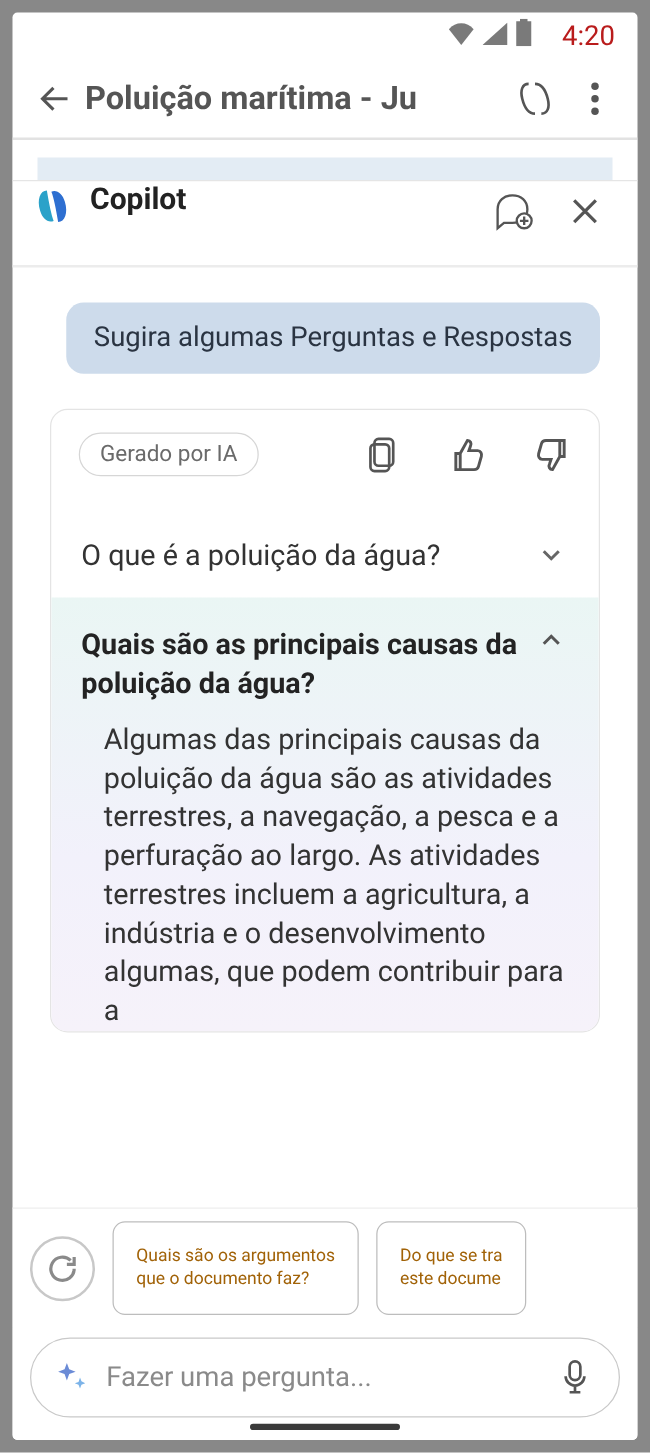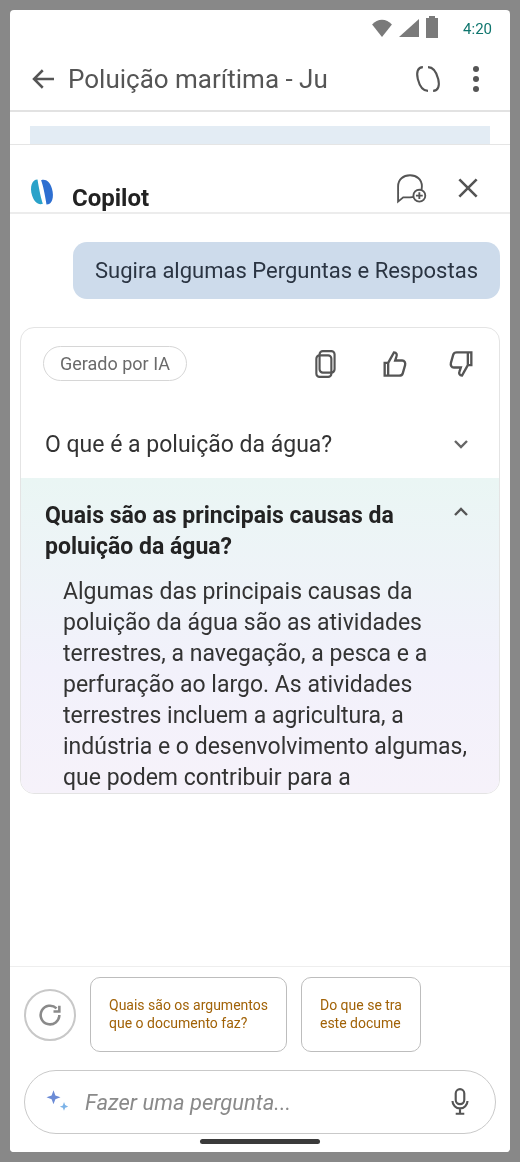--- a/index.html
+++ b/index.html
@@ -7,43 +7,43 @@
   body { background: #888; padding: 10px; }
   .device {
     width: 500px; height: 1142px; background: #fff; border-radius: 4px;
     display: flex; flex-direction: column; overflow: hidden; position: relative;
   }
   
   .statusbar {
     height: 38px; display: flex; justify-content: flex-end; align-items: center;
     padding: 0 18px 0 0; gap: 6px; color: #7a7a7a; font-size: 22px;
   }
-  .statusbar .clock { font-size: 15px; color: #0f766e; margin-left: 18px; }
+  .statusbar .clock { font-size: 22px; color: #b91c1c; margin-left: 18px; }
   
   .app-header {
     height: 64px; display: flex; align-items: center; padding: 0 10px;
     border-bottom: 2px solid #e2e2e2;
   }
   .back-arrow { width: 48px; height: 48px; display:flex; align-items:center; justify-content:center; }
-  .app-title { flex: 1; font-size: 26px; color: #555; font-weight: 400; white-space: nowrap; overflow:hidden; }
+  .app-title { flex: 1; font-size: 26px; color: #555; font-weight: 700; white-space: nowrap; overflow:hidden; }
   .hdr-btn { width: 48px; height: 48px; display:flex; align-items:center; justify-content:center; color:#555; }
   
   .doc-sliver { height: 32px; background:#fff; padding: 14px 20px 0; }
   .doc-sliver-inner { height: 18px; background:#e3ecf4; }
   
   .copilot-header {
-    height: 70px; display:flex; align-items:flex-end; padding: 0 18px 0 12px;
+    height: 70px; display:flex; align-items:flex-start; padding: 0 18px 0 12px;
     border-top: 1px solid #e5e5e5; border-bottom: 2px solid #ececec; gap: 10px;
     background:#fff;
   }
   .copilot-logo { width: 40px; height: 40px; display:flex; align-items:center; justify-content:center; }
   .copilot-title { flex:1; font-size: 24px; font-weight: 700; color:#222; }
   .copilot-hdr-btn { width:48px; height:48px; display:flex; align-items:center; justify-content:center; color:#555; }
   
-  .chat-area { flex:1; overflow:hidden; padding: 28px 10px 0; display:flex; flex-direction:column; gap:28px; }
+  .chat-area { flex:1; overflow:hidden; padding: 28px 30px 0; display:flex; flex-direction:column; gap:28px; }
   .user-bubble {
     align-self: flex-end; background:#cddbeb; color:#2a3442;
     padding: 16px 22px; border-radius: 14px; font-size: 22px; max-width: 440px;
   }
   .ai-card {
     border:1px solid #e4e4e4; border-radius: 14px; background:#fff;
     padding: 0; overflow:hidden;
   }
   .ai-card-top {
     display:flex; align-items:center; padding: 18px 22px 12px; gap: 30px;
@@ -83,21 +83,21 @@
   }
   .sugg-chip {
     border:1.5px solid #bdbdbd; border-radius:10px; padding: 19px 18px;
     font-size:14px; color:#a16207; line-height:1.25; flex-shrink:0;
   }
   .sugg-chip.cut { overflow:hidden; white-space:normal; }
   
   .input-bar-wrap { padding: 8px 14px 18px; background:#fff; }
   .input-bar {
     height:64px; border:1.5px solid #c9c9c9; border-radius:32px;
-    display:flex; align-items:center; padding: 0 18px; gap:14px;font-style:italic;
+    display:flex; align-items:center; padding: 0 18px; gap:14px;
   }
   .sparkle { width:28px; height:28px; }
   .input-ph { flex:1; font-size:22px; color:#8a8a8a; }
   .mic { width:30px; height:30px; color:#555; }
   
   .home-indicator {
     position:absolute; bottom:8px; left:50%; transform:translateX(-50%);
     width:120px; height:5px; background:#3a3a3a; border-radius:3px;
   }
 </style>

